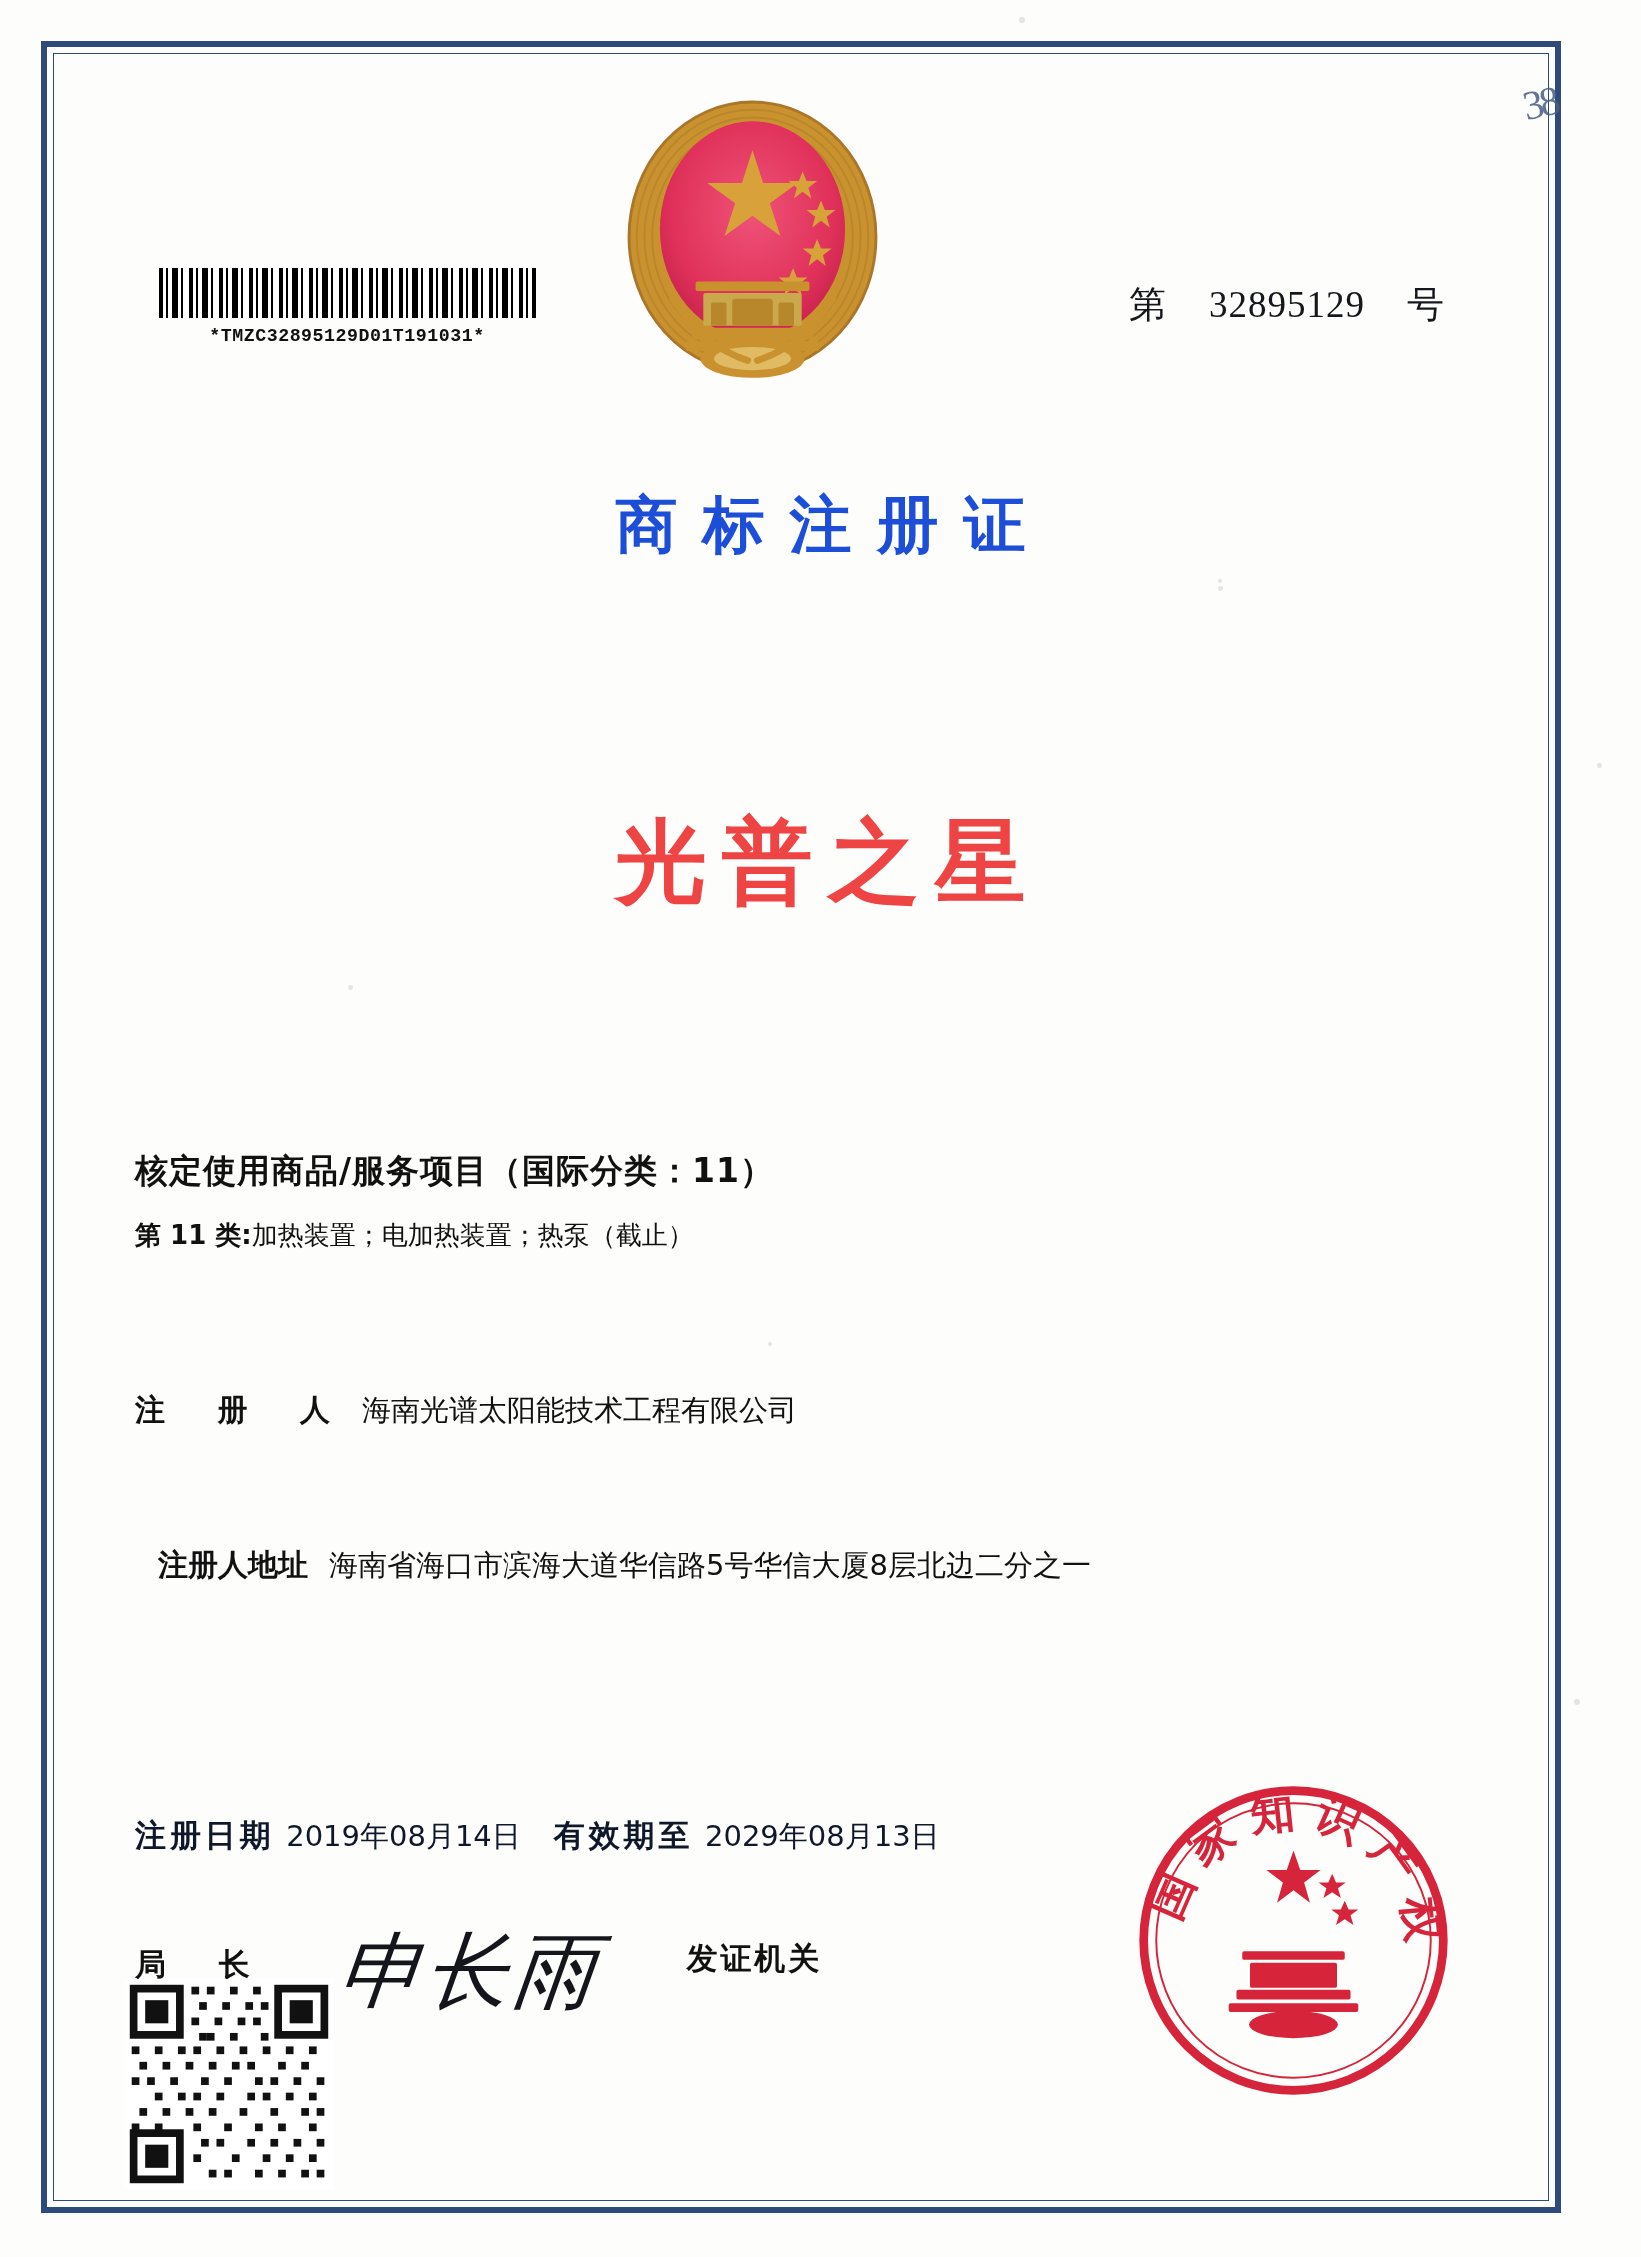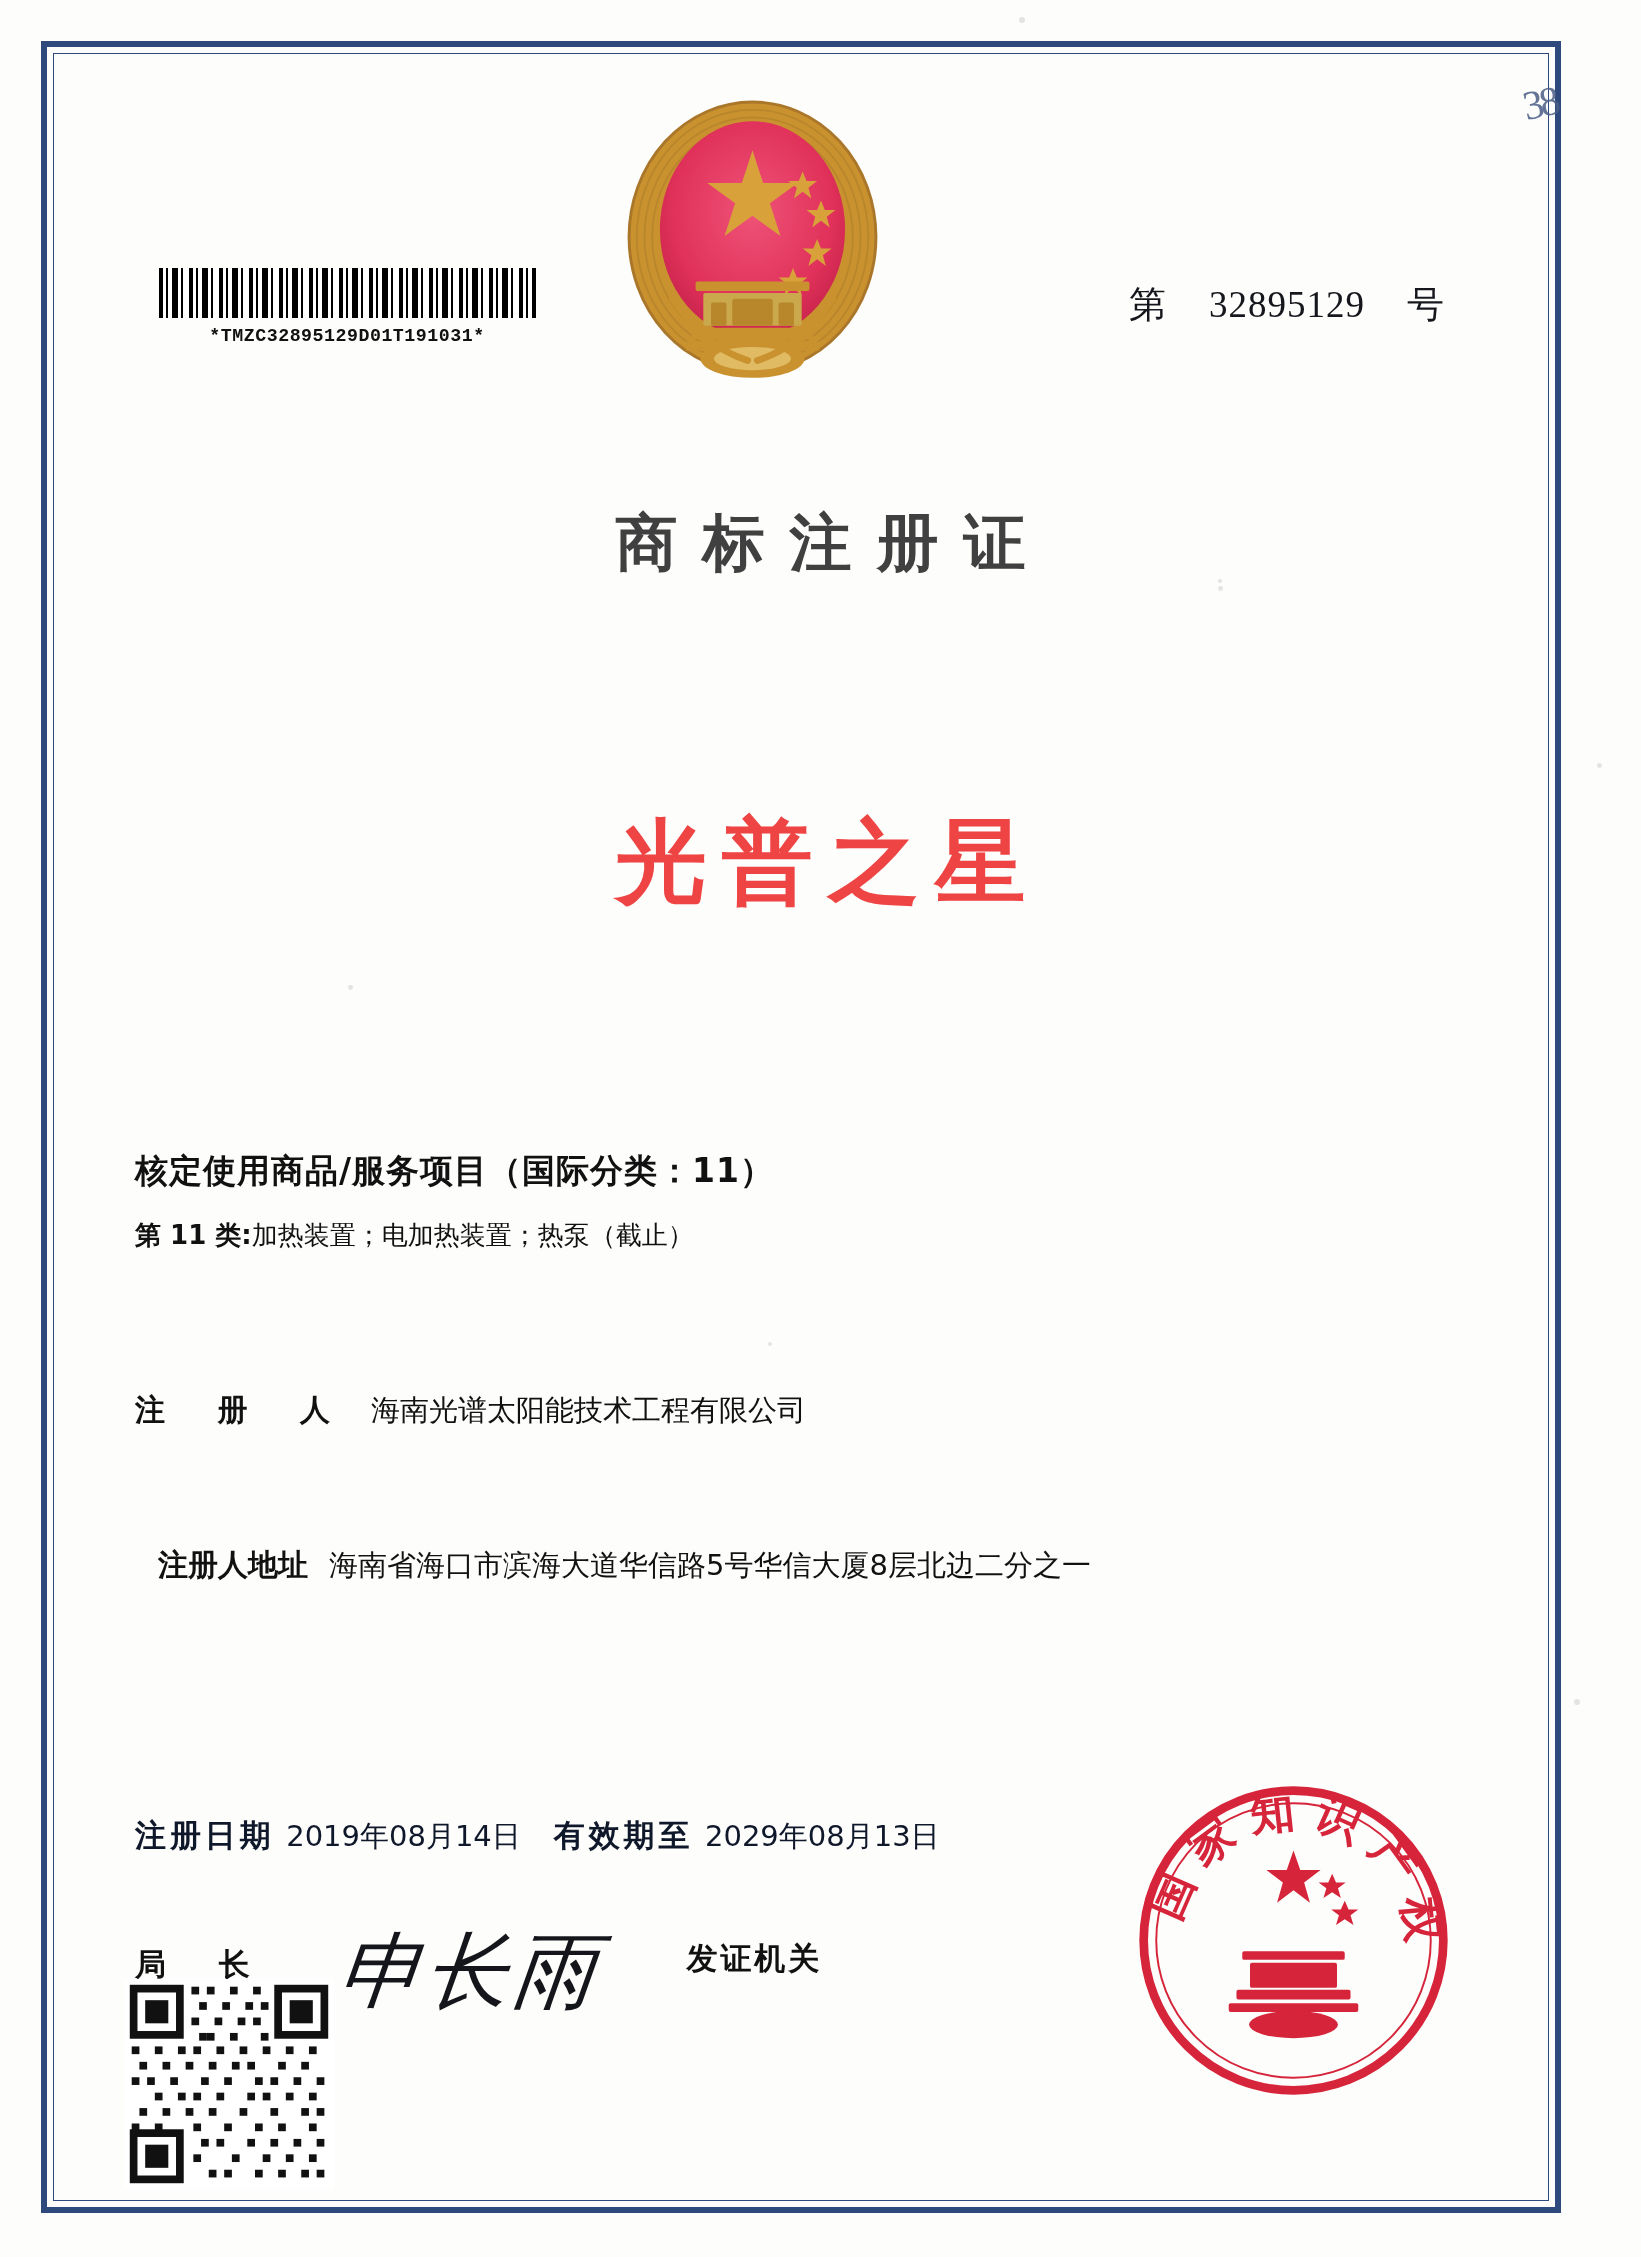--- a/index.html
+++ b/index.html
@@ -108,22 +108,21 @@
   #title {
     position: absolute;
     top: 483px;
     left: 0; right: 0;
     text-align: center;
     font-family: "DejaVu Serif", "Liberation Serif", serif;
     font-weight: bold;
     font-size: 62px;
     letter-spacing: 25px;
     text-indent: 25px;
-    color: #404040;
-    margin-top: 18px;
+    color: #1d4ed8;
   }
 
   
   #mark {
     position: absolute;
     top: 801px;
     left: 0; right: 0;
     text-align: center;
     font-family: "DejaVu Sans", "Liberation Sans", sans-serif;
     font-weight: bold;
@@ -163,21 +162,21 @@
     font-weight: bold;
     font-size: 26px;
   }
   #goods-line .txt {
     font-family: "DejaVu Sans", "Liberation Sans", sans-serif;
     font-size: 26px;
   }
 
   #registrant { top: 1390px; }
   #registrant .field-label { letter-spacing: 21px; }
-  #registrant .field-value { margin-left: 20px; font-size: 29px; }
+  #registrant .field-value { margin-left: 11px; font-size: 29px; }
 
   #address { top: 1545px; margin-left: 23px; }
   #address .field-value { margin-left: 21px; }
 
   
   #dates {
     position: absolute;
     left: 135px;
     top: 1815px;
     white-space: nowrap;

